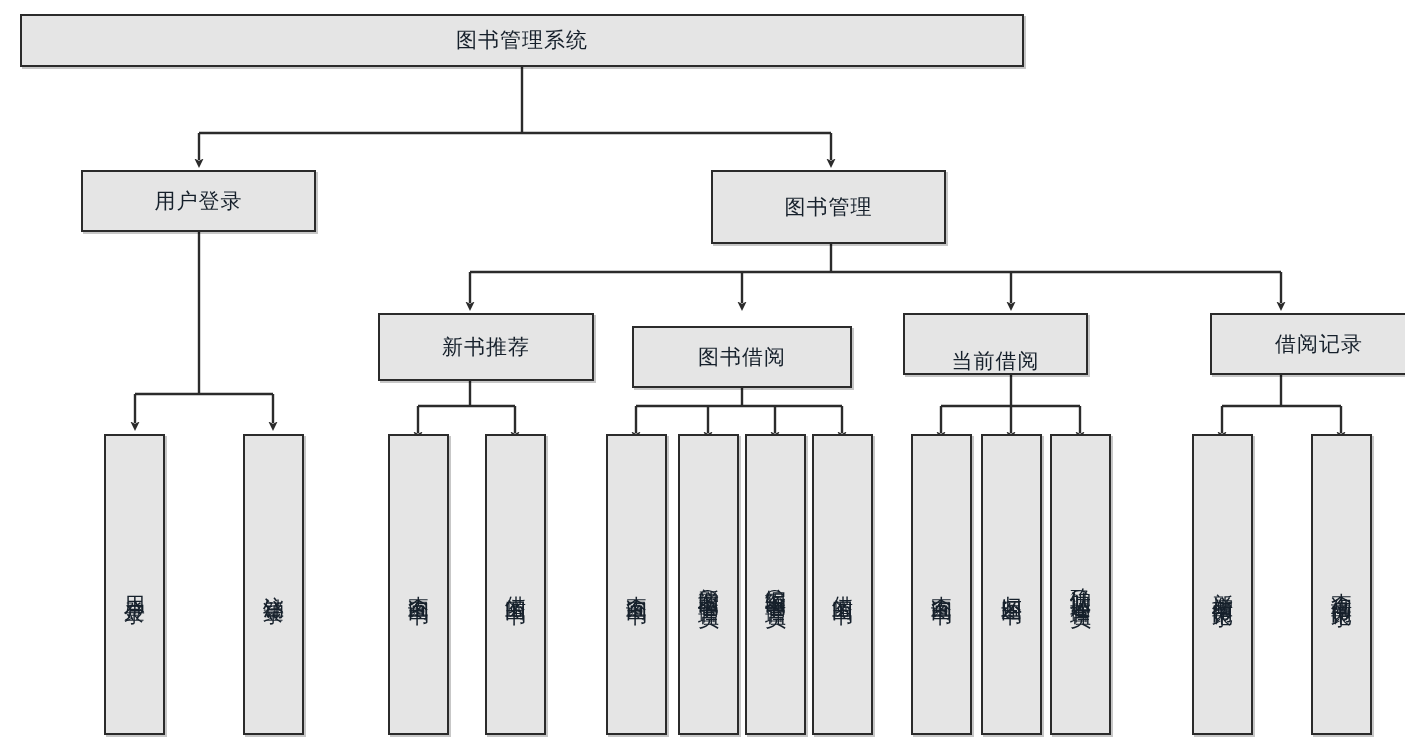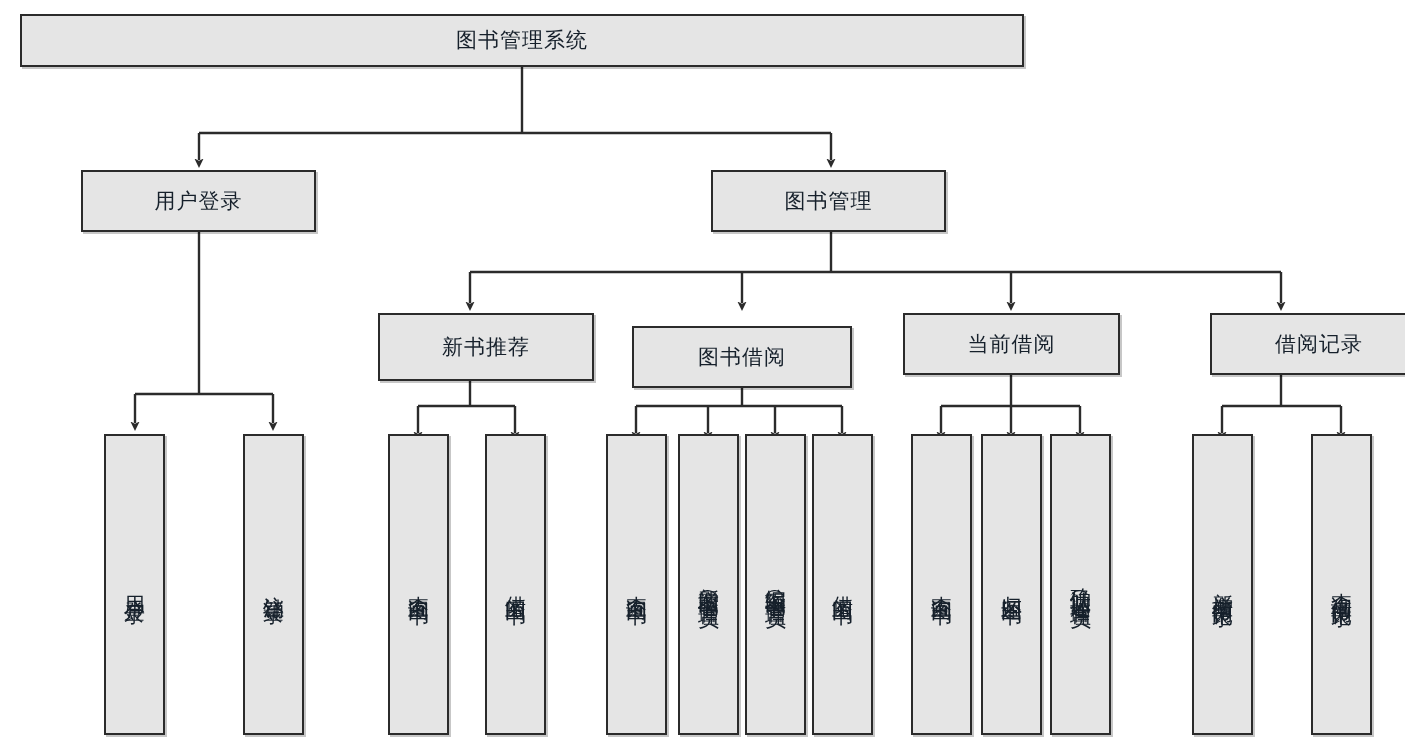--- a/index.html
+++ b/index.html
@@ -116,31 +116,31 @@
     </g>
   </svg>
 
   <div class="node" style="left:20px;top:14px;width:1004px;height:53px;">
     <span class="label">图书管理系统</span>
   </div>
 
   <div class="node" style="left:81px;top:170px;width:235px;height:62px;">
     <span class="label">用户登录</span>
   </div>
-  <div class="node" style="left:711px;top:170px;width:235px;height:62px;">
+  <div class="node" style="left:711px;top:170px;width:235px;height:74px;">
     <span class="label">图书管理</span>
   </div>
 
   <div class="node" style="left:378px;top:313px;width:216px;height:68px;">
     <span class="label">新书推荐</span>
   </div>
   <div class="node" style="left:632px;top:326px;width:220px;height:62px;">
     <span class="label">图书借阅</span>
   </div>
-  <div class="node" style="left:903px;top:313px;width:217px;height:62px;">
+  <div class="node" style="left:903px;top:313px;width:185px;height:62px;align-items:flex-end;">
     <span class="label">当前借阅</span>
   </div>
   <div class="node" style="left:1172px;top:313px;width:218px;height:62px;margin-left:38px;">
     <span class="label">借阅记录</span>
   </div>
 
   <div class="node leaf" style="left:104px;top:434px;width:61px;height:301px;">
     <span class="label">用户登录</span>
   </div>
   <div class="node leaf" style="left:243px;top:434px;width:61px;height:301px;">

